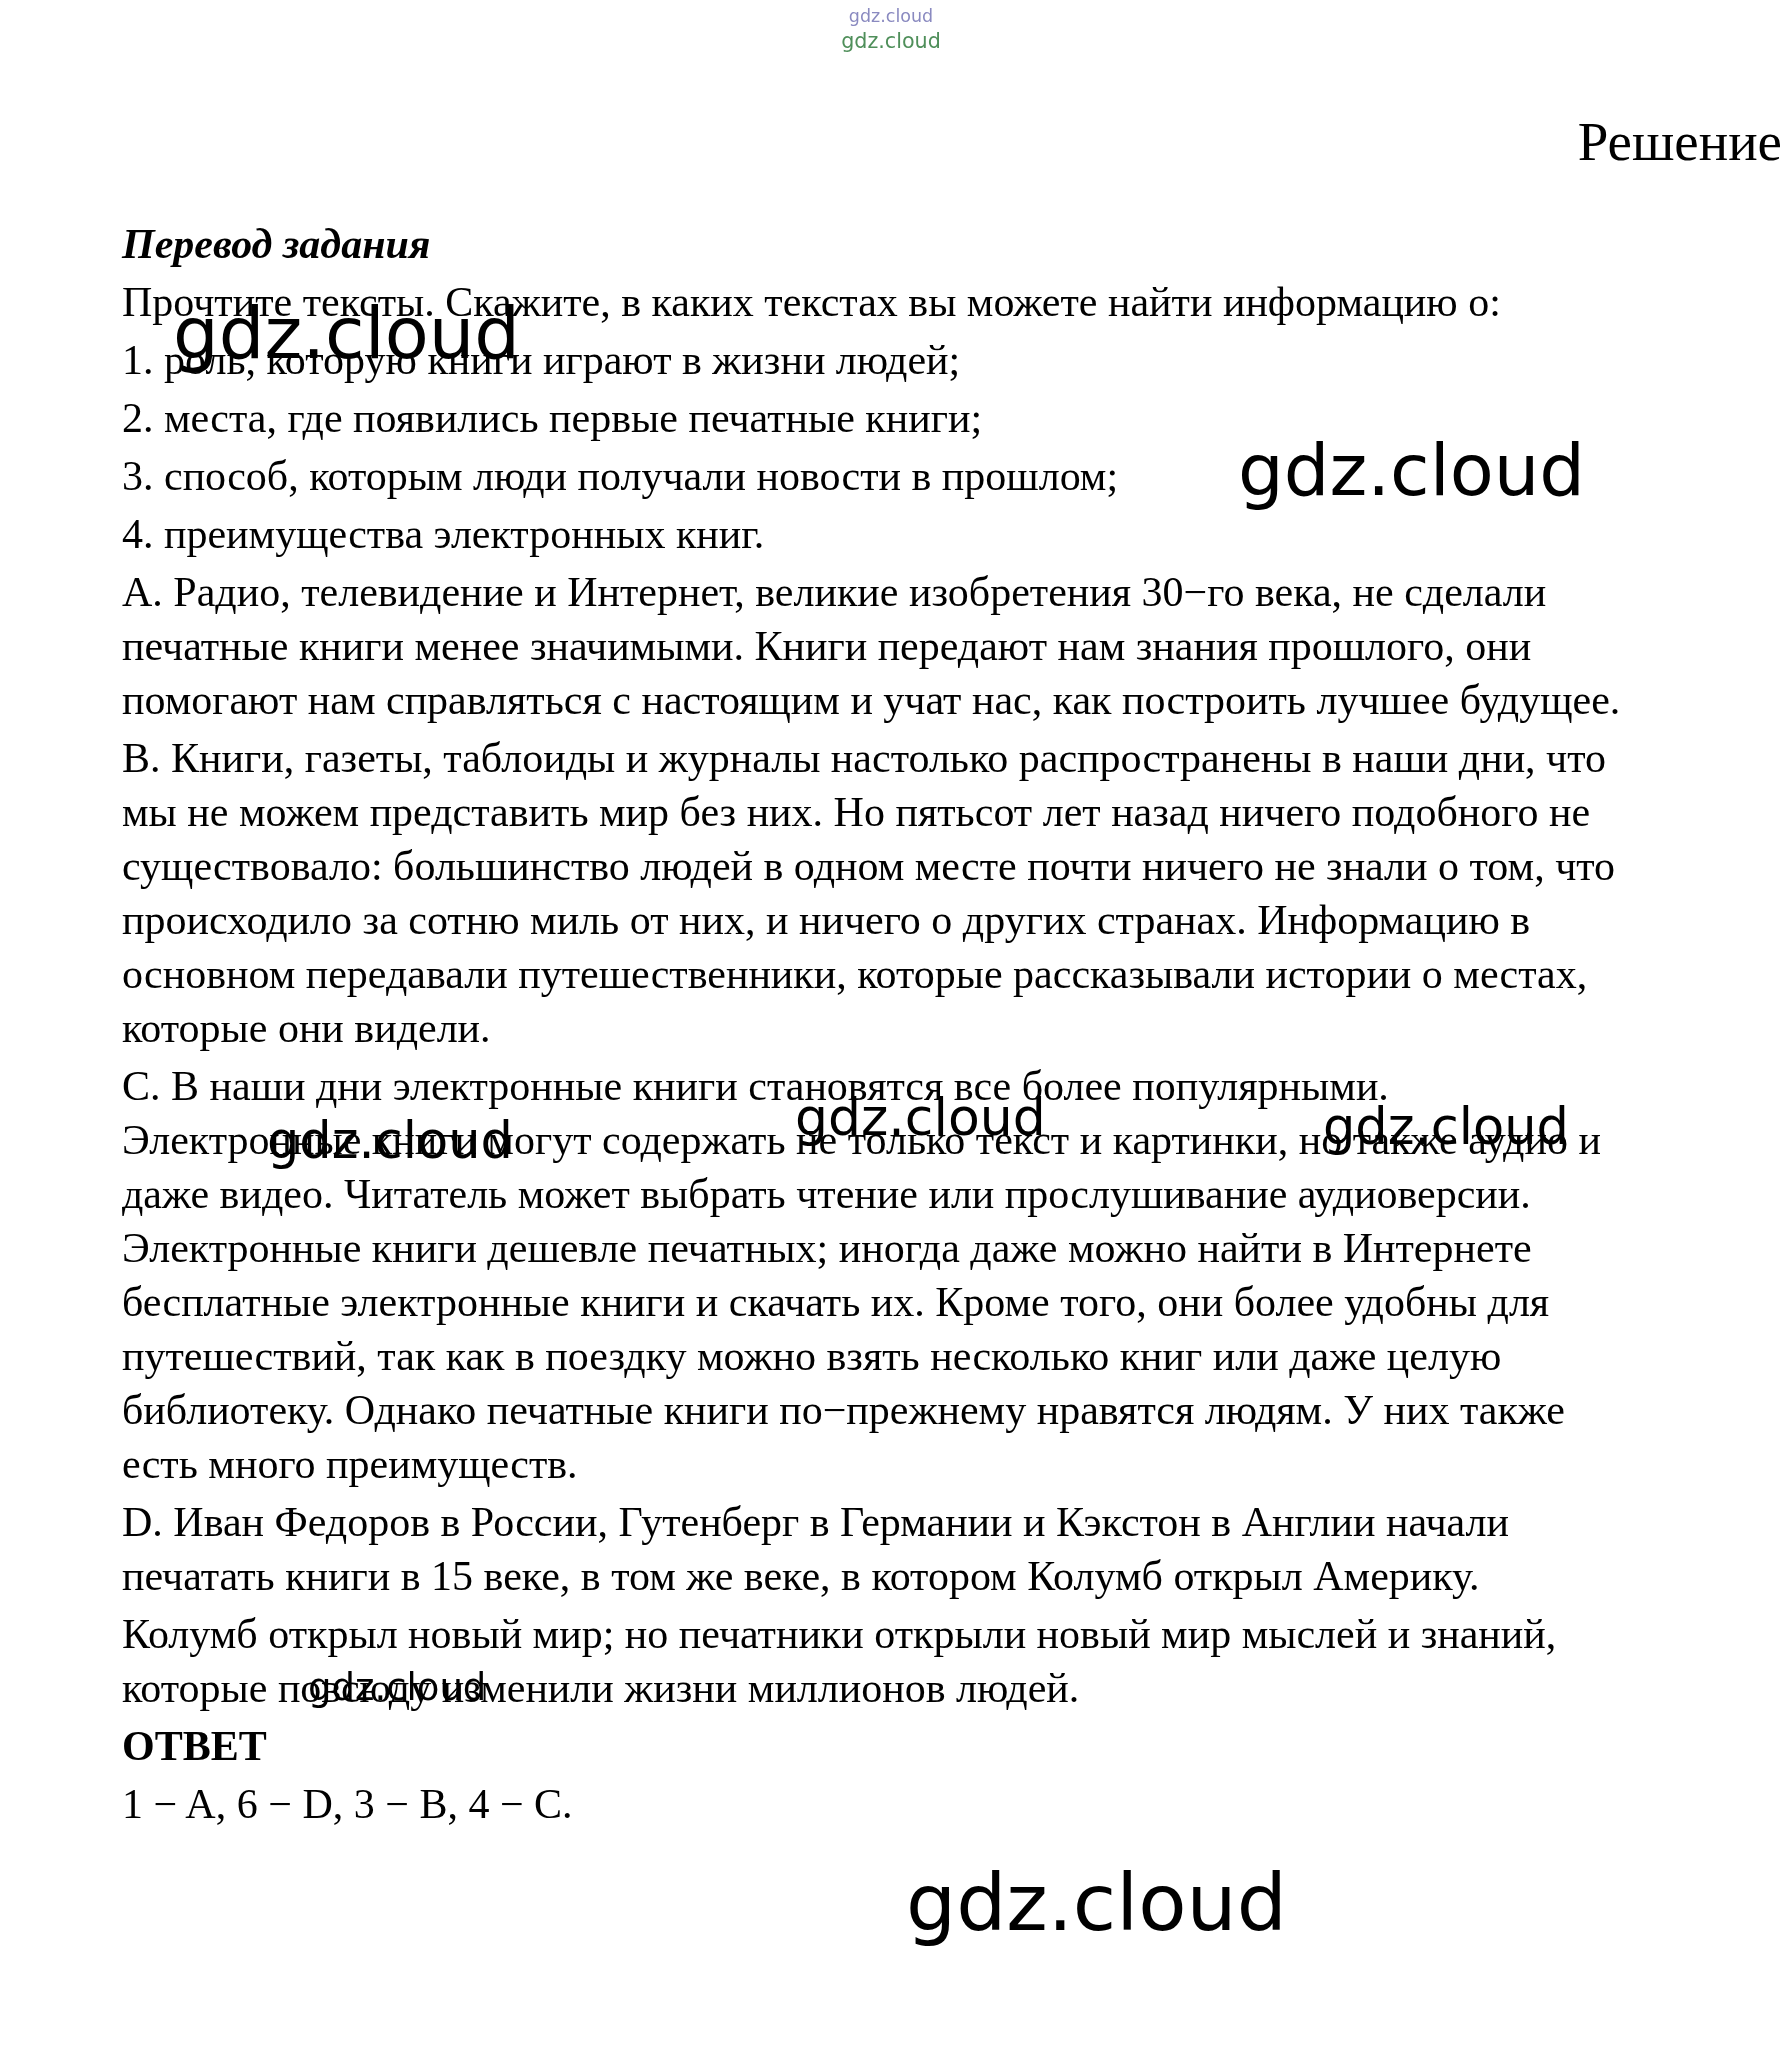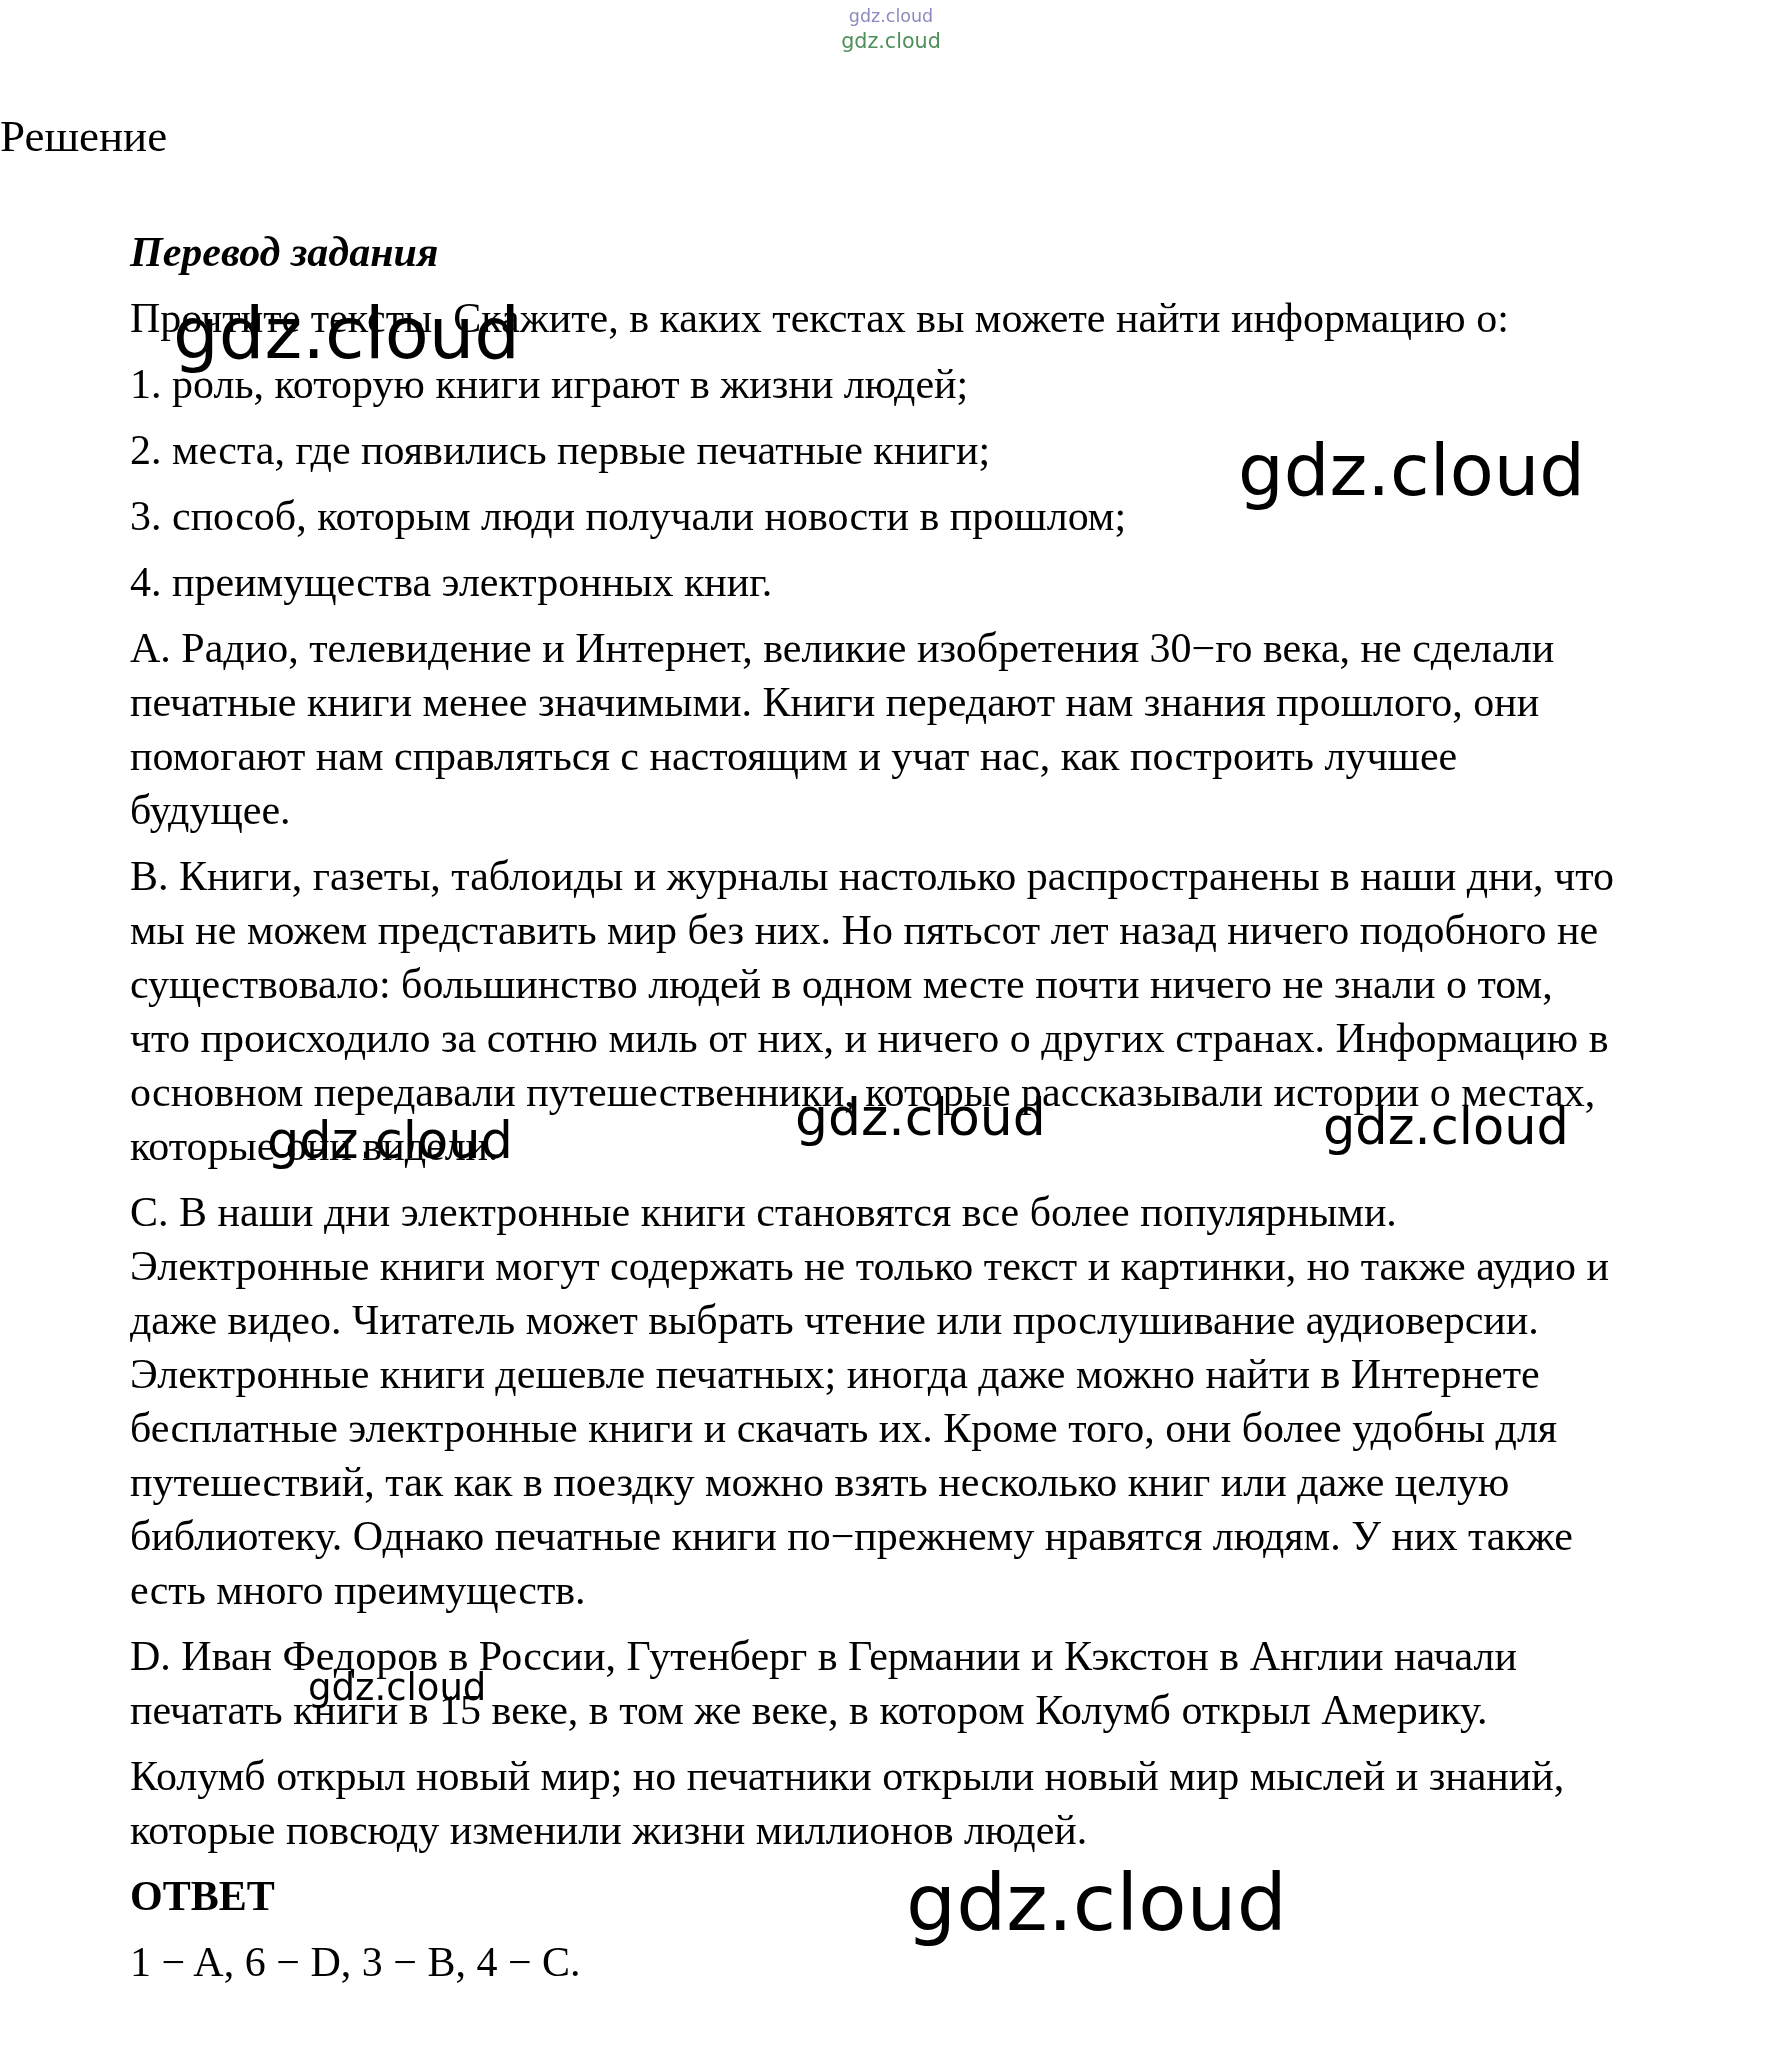--- a/index.html
+++ b/index.html
@@ -28,32 +28,32 @@
     font-family: "DejaVu Sans", "Liberation Sans", sans-serif;
     line-height: 1.35;
   }
   .wm-top-1 { font-size: 17.5px; color: #8a8ac0; display: block; }
   .wm-top-2 { font-size: 20.7px; color: #4f8f5a; display: block; }
   .doc-title {
     position: absolute;
     top: 110px;
     left: 0;
     width: 100%;
-    text-align: left;
-    font-size: 45px;
+    text-align: right;
+    font-size: 55px;
   }
   .content {
     position: absolute;
     left: 118px;
     top: 213px;
     width: 1510px;
     font-size: 42px;
     line-height: 54px;
   }
-  .content p { margin: 12px; }
+  .content p { margin: 4px; }
   .section-heading { font-weight: bold; font-style: italic; }
   .answer-label { font-weight: bold; }
   .wm-1 { left: 173px;  top: 297px;  font-size: 72px; }
   .wm-2 { left: 1238px; top: 434px;  font-size: 72px; }
   .wm-3a { left: 267px;  top: 1115px; font-size: 51px; }
   .wm-3b { left: 795px; top: 1091px; font-size: 52px; }
   .wm-3c { left: 1323px; top: 1101px; font-size: 51px; }
   .wm-4 { left: 308px;  top: 1669px; font-size: 37px; }
   .wm-5 { left: 906px; top: 1864px; font-size: 79px; }
 </style>

